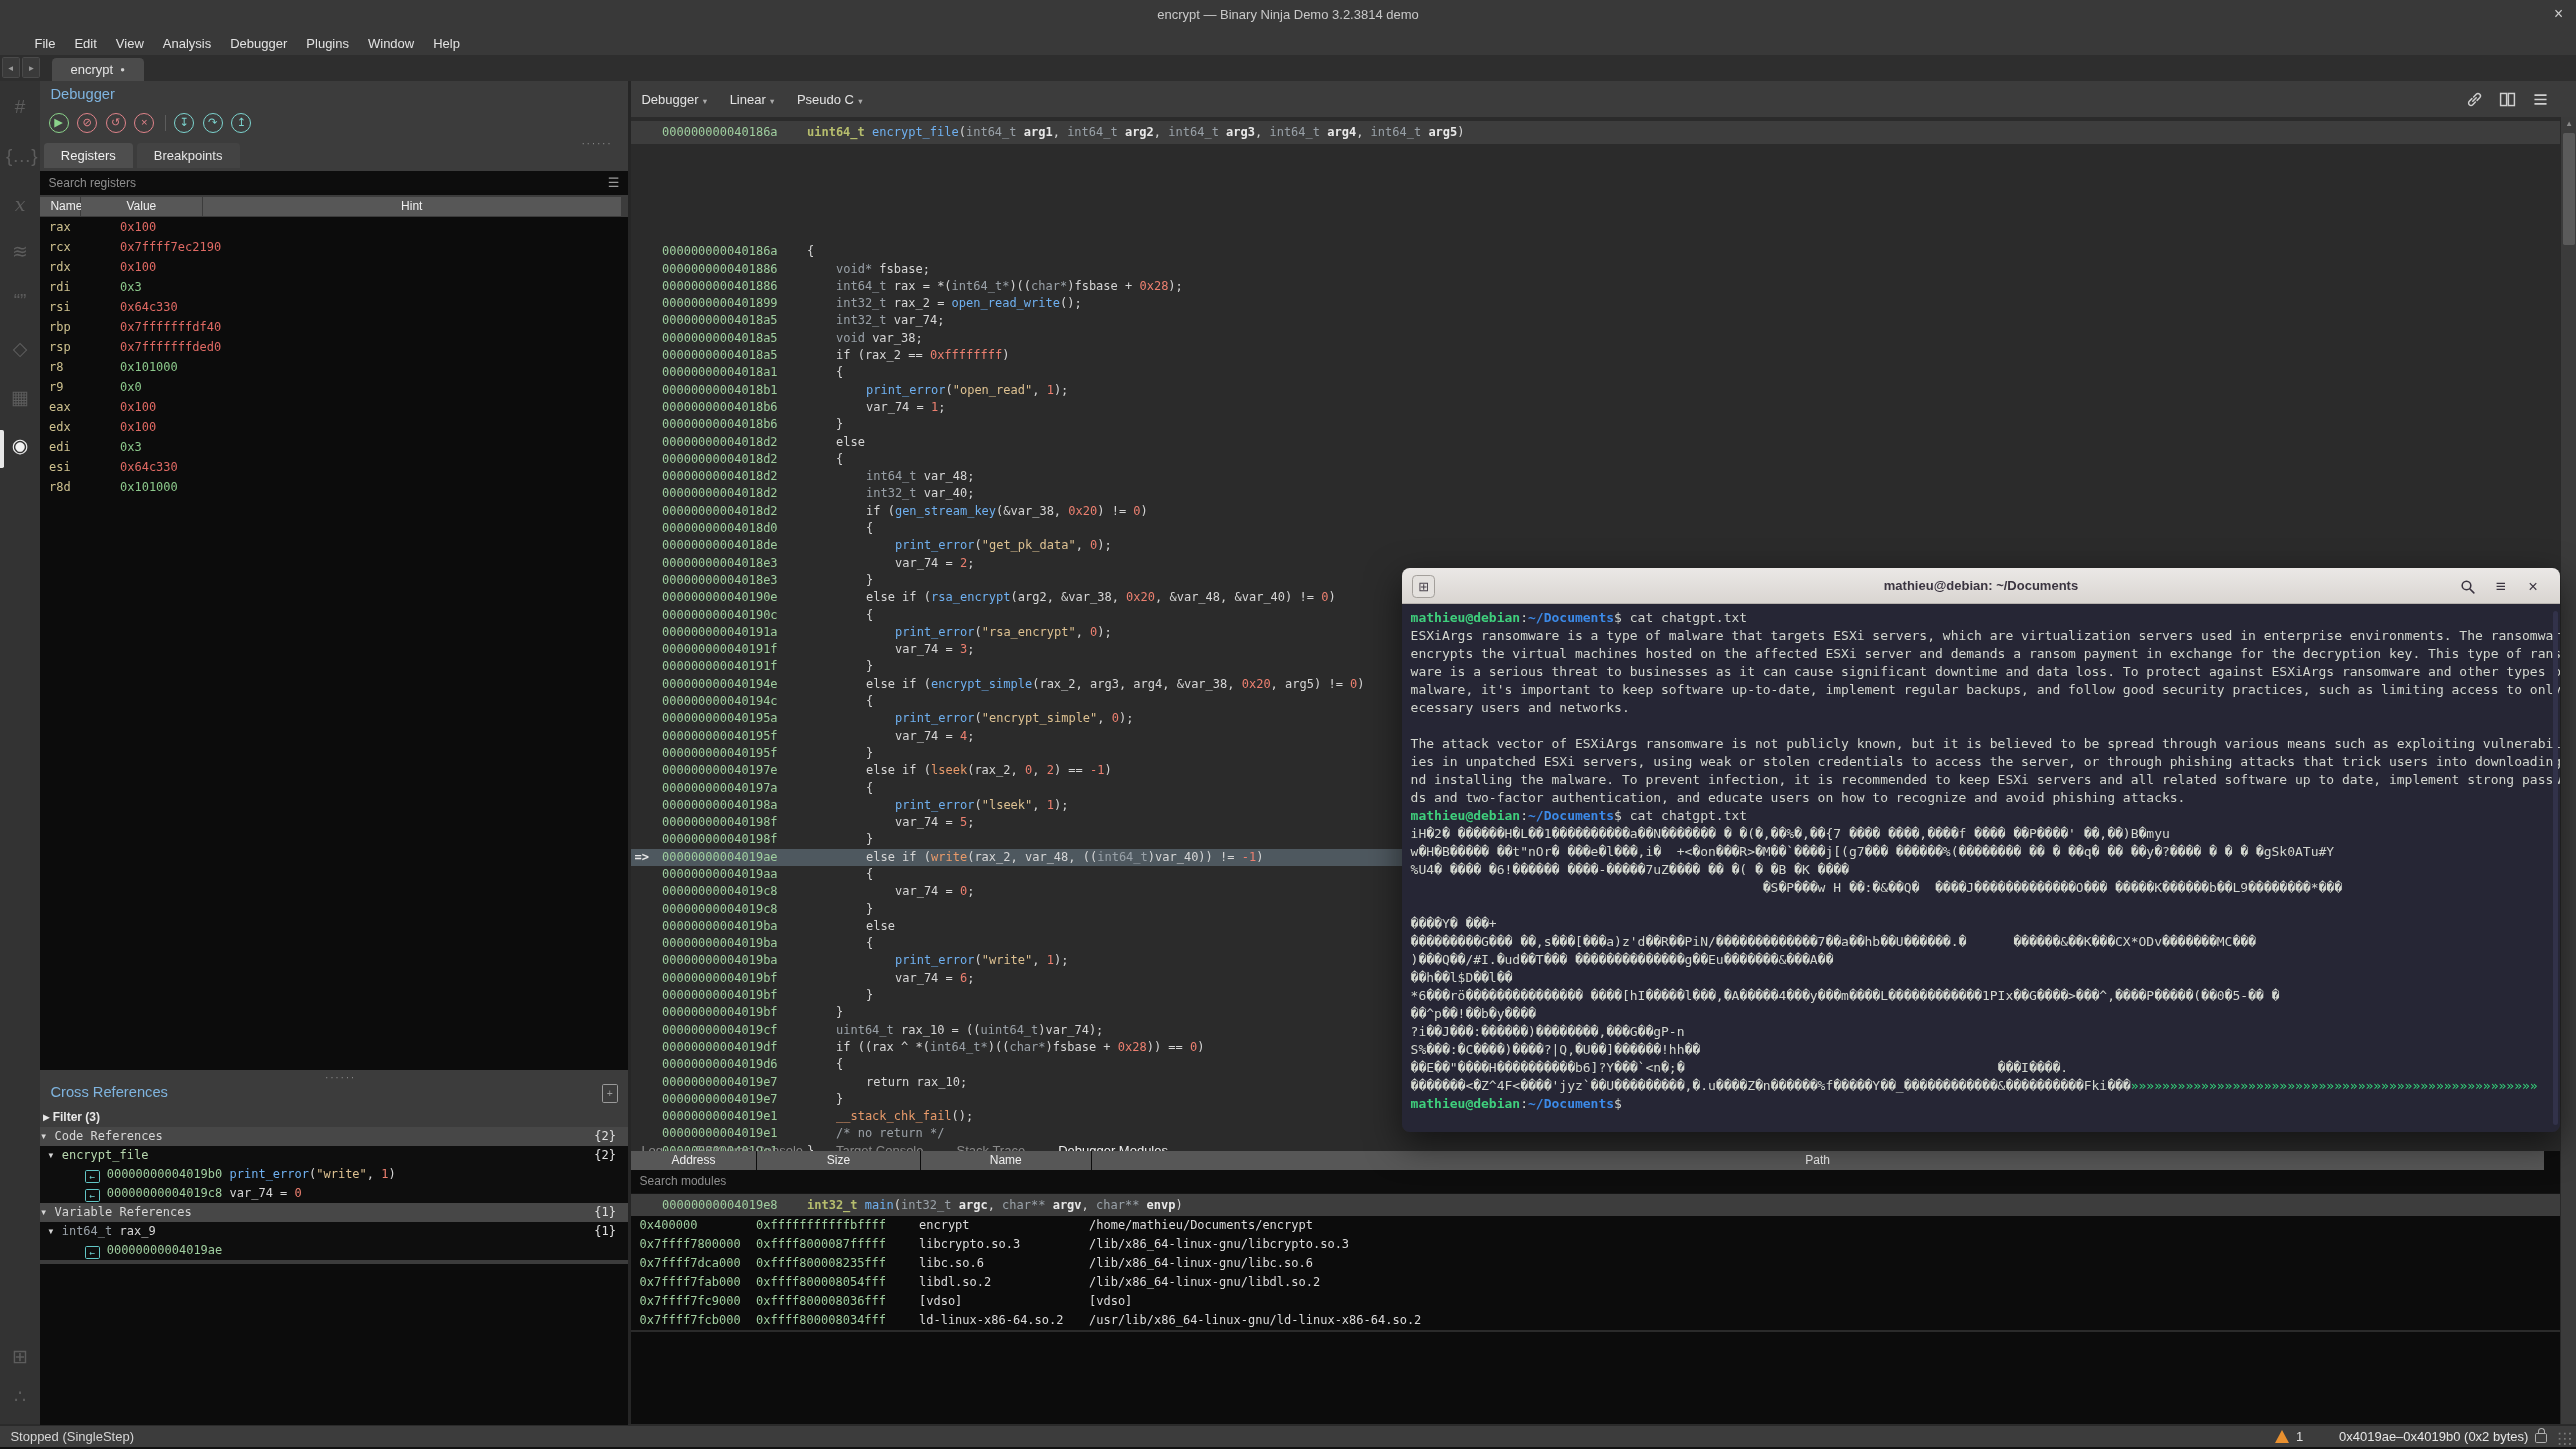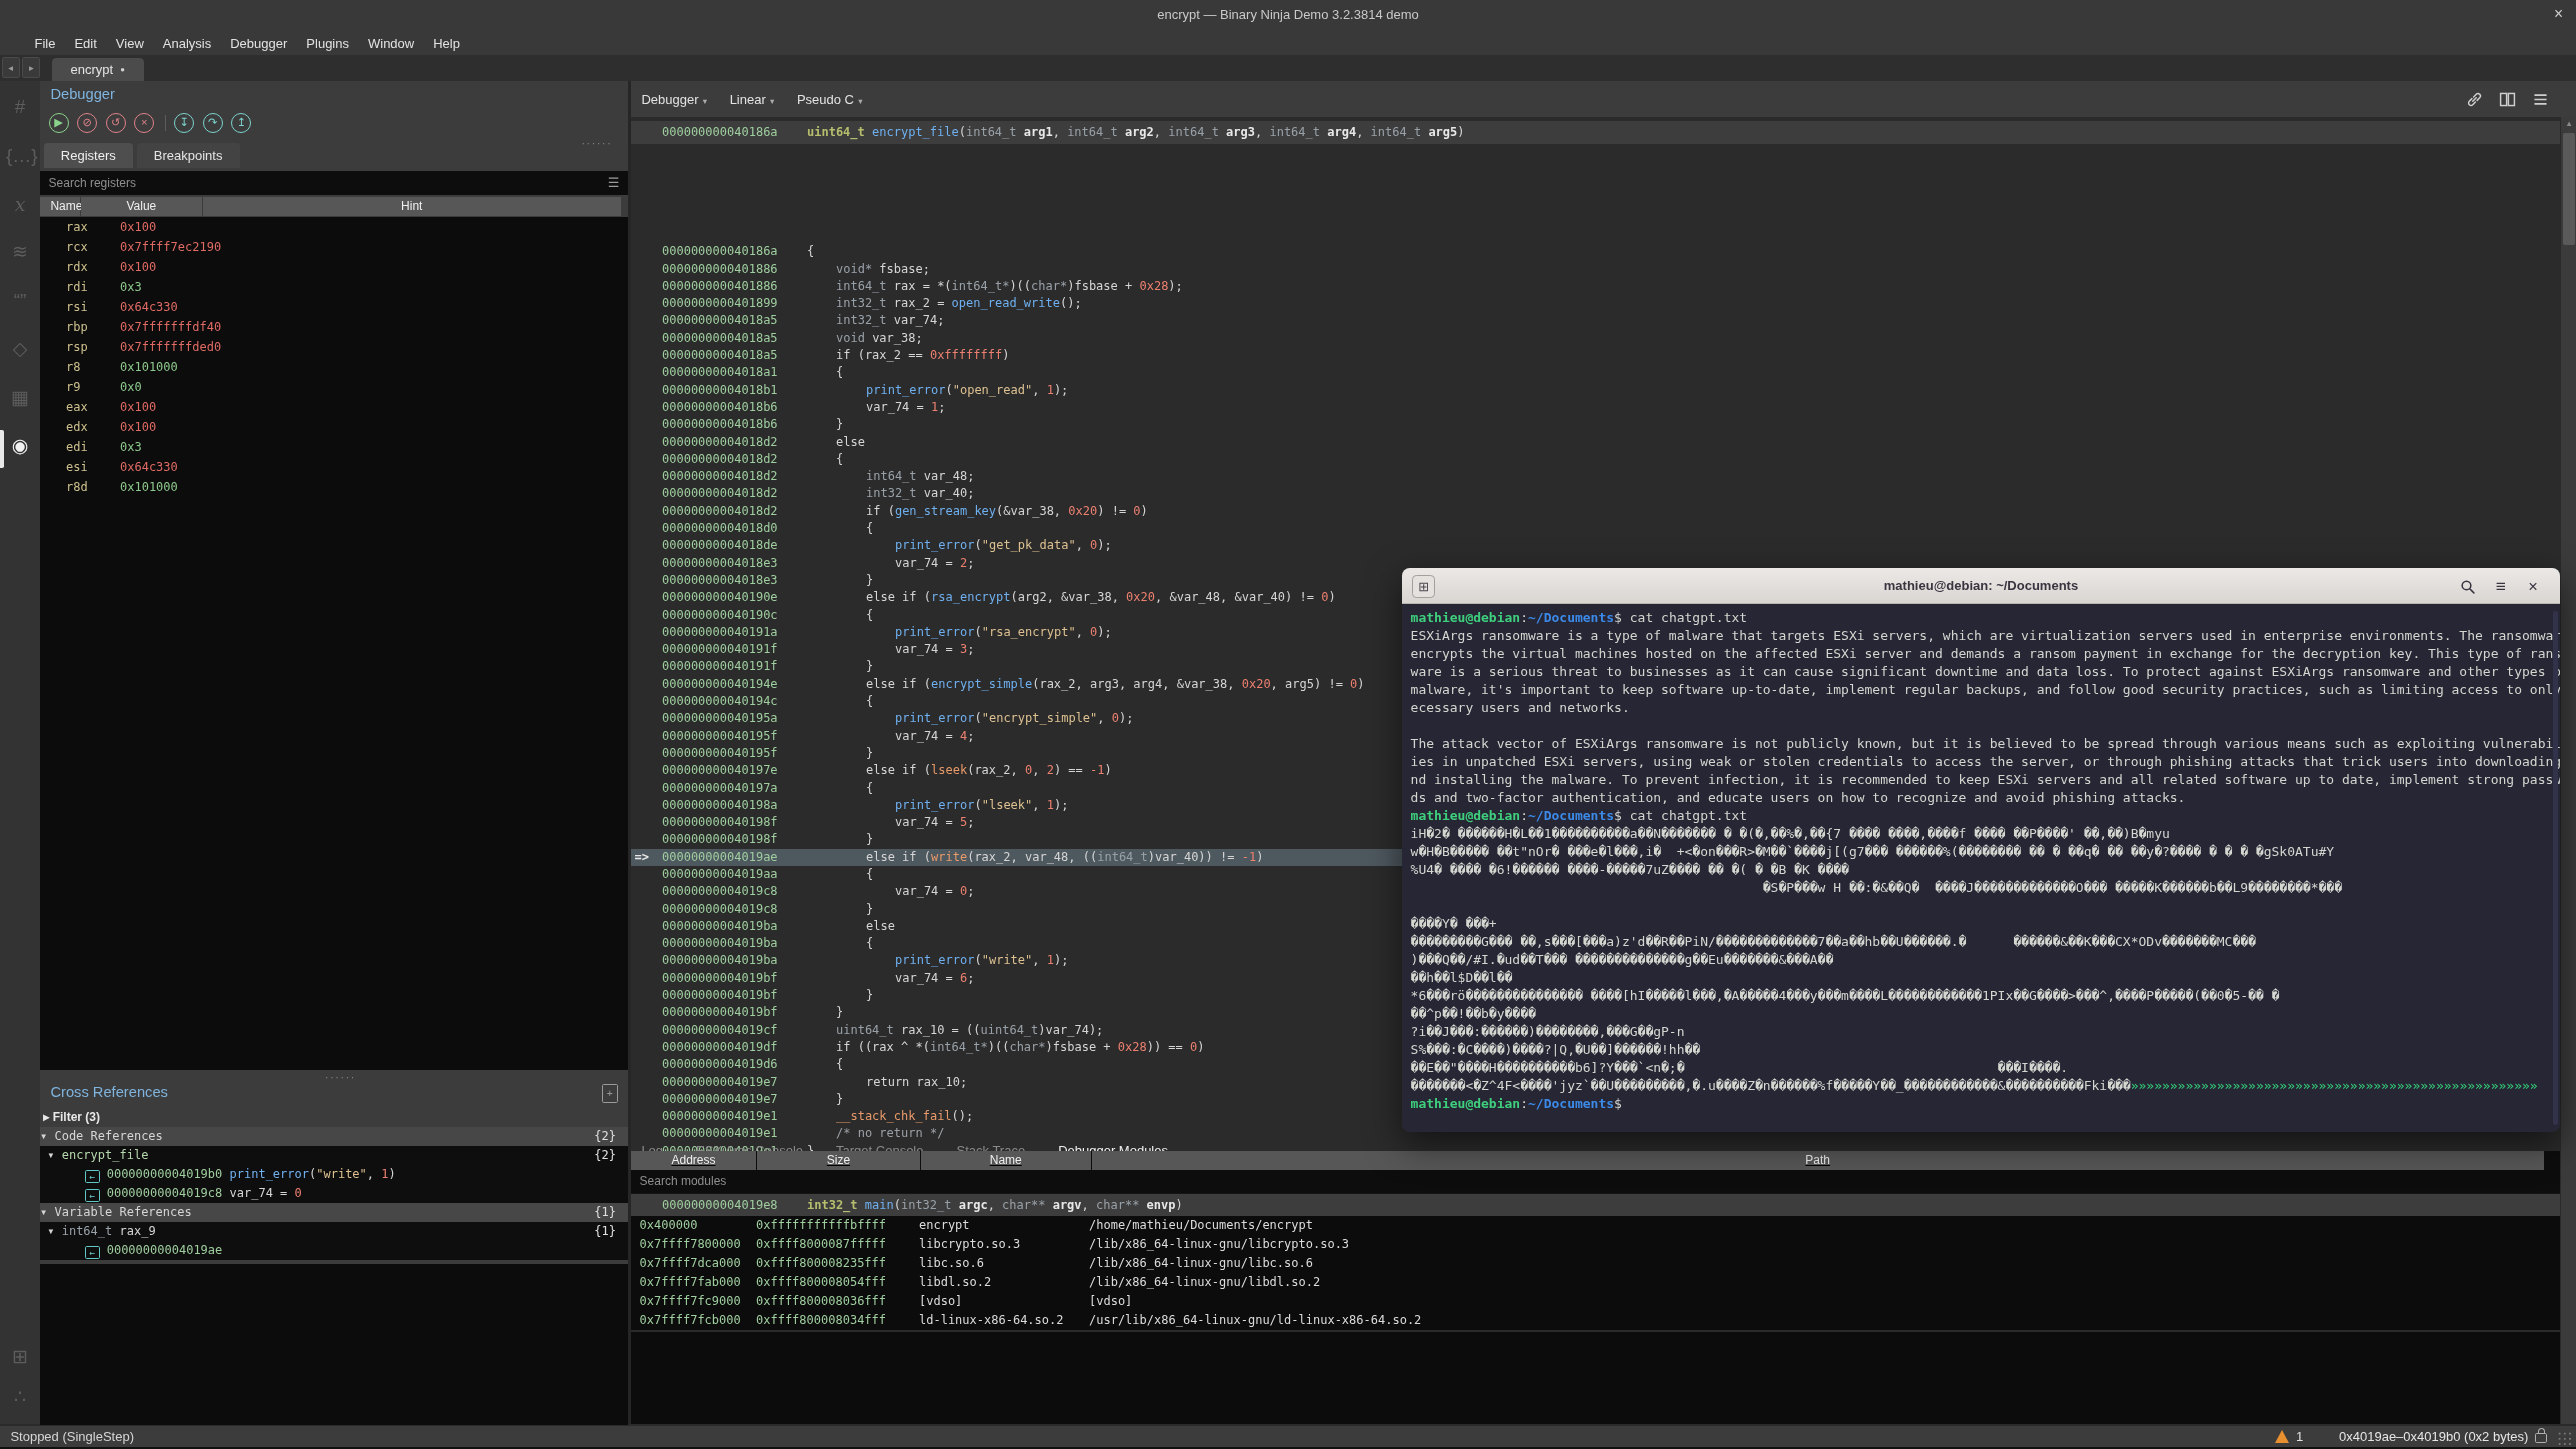--- a/index.html
+++ b/index.html
@@ -41,21 +41,21 @@
   .ptab.on { background:#4e4e4e; color:#efefef; }
   .ptab.off { background:#434343; color:#e5e5e5; }
   .searchrow { position:absolute; left:0; width:588px; height:24px; background:#0d0d0d; }
   .searchrow input { position:absolute; left:8.6px; top:1.7px; width:536px; height:21px; background:transparent; border:none; outline:none; color:#c9c9c9; font-size:12px; font-family:"Liberation Sans",sans-serif; }
   .searchrow input::placeholder { color:#8f8f8f; opacity:1; }
   .srch-menu { position:absolute; right:8.6px; top:3.5px; color:#9a9a9a; font-size:13px; }
   .thead { position:absolute; left:0; width:588px; height:19px; display:flex; }
   .th { background:#575757; color:#efefef; font-size:12px; text-align:center; line-height:19px; margin-right:0.9px; }
   .regs { position:absolute; left:0; width:588px; background:#0c0c0c; font-family:"DejaVu Sans Mono", monospace; font-size:12px; }
   .regrow { height:20px; line-height:20px; white-space:pre; }
-  .regrow .rn { color:#cdc08e; padding-left:26px; display:inline-block; width:80px; }
+  .regrow .rn { color:#cdc08e; padding-left:9px; display:inline-block; width:80px; }
   .regrow .rv-ch { color:#e06a64; }
   .regrow .rv-ok { color:#8cc98c; }
   .blackfill { position:absolute; left:0; width:588px; background:#0c0c0c; }
 
   
   .xrefs-title-ico { position:absolute; right:10.4px; width:15.6px; height:19px; border:1.3px solid #9a9a9a; border-radius:1.7px; color:#9a9a9a; font-size:10.4px; text-align:center; line-height:17.3px; }
   .xrow { position:absolute; left:0; width:588px; height:19px; line-height:19px; font-family:"DejaVu Sans Mono", monospace; font-size:12px; white-space:pre; color:#d6d6d6; }
   .xrow .cnt { position:absolute; right:12px; color:#e0e0e0; }
   .xrow.filter { background:#3c3c3c; font-family:"Liberation Sans",sans-serif; font-weight:bold; color:#e8e8e8; }
   .xrow.group { background:#474747; }
@@ -313,21 +313,21 @@
     <div class="btabs" style="top:1062px; position:absolute;" id="btabs">
         <div class="btab">Log</div>
         <div class="btab">ESXiArgs Console</div>
         <div class="btab">Target Console</div>
         <div class="btab">Stack Trace</div>
         <div class="btab on">Debugger Modules</div>
       </div>
     <div class="modsearch" style="top:1089px;">
       <input type="text" placeholder="Search modules" style="">
     </div>
-    <div class="modhead" style="top:1070px;text-decoration:underline;" id="modhead">
+    <div class="modhead" style="top:1070px;" id="modhead">
         <div class="th" style="width: 125px;">Address</div>
         <div class="th" style="width: 163px;">Size</div>
         <div class="th" style="width: 170px;">Name</div>
         <div class="th" style="width: 1452px;">Path</div>
       </div>
     <div class="modrows" style="top:1135px;" id="modrows">
         <div class="mrow"><span class="m-addr">0x400000</span><span class="m-size">0xfffffffffffbffff</span><span class="m-name">encrypt</span><span class="m-path">/home/mathieu/Documents/encrypt</span></div>
         <div class="mrow"><span class="m-addr">0x7ffff7800000</span><span class="m-size">0xffff8000087fffff</span><span class="m-name">libcrypto.so.3</span><span class="m-path">/lib/x86_64-linux-gnu/libcrypto.so.3</span></div>
         <div class="mrow"><span class="m-addr">0x7ffff7dca000</span><span class="m-size">0xffff800008235fff</span><span class="m-name">libc.so.6</span><span class="m-path">/lib/x86_64-linux-gnu/libc.so.6</span></div>
         <div class="mrow"><span class="m-addr">0x7ffff7fab000</span><span class="m-size">0xffff800008054fff</span><span class="m-name">libdl.so.2</span><span class="m-path">/lib/x86_64-linux-gnu/libdl.so.2</span></div>

